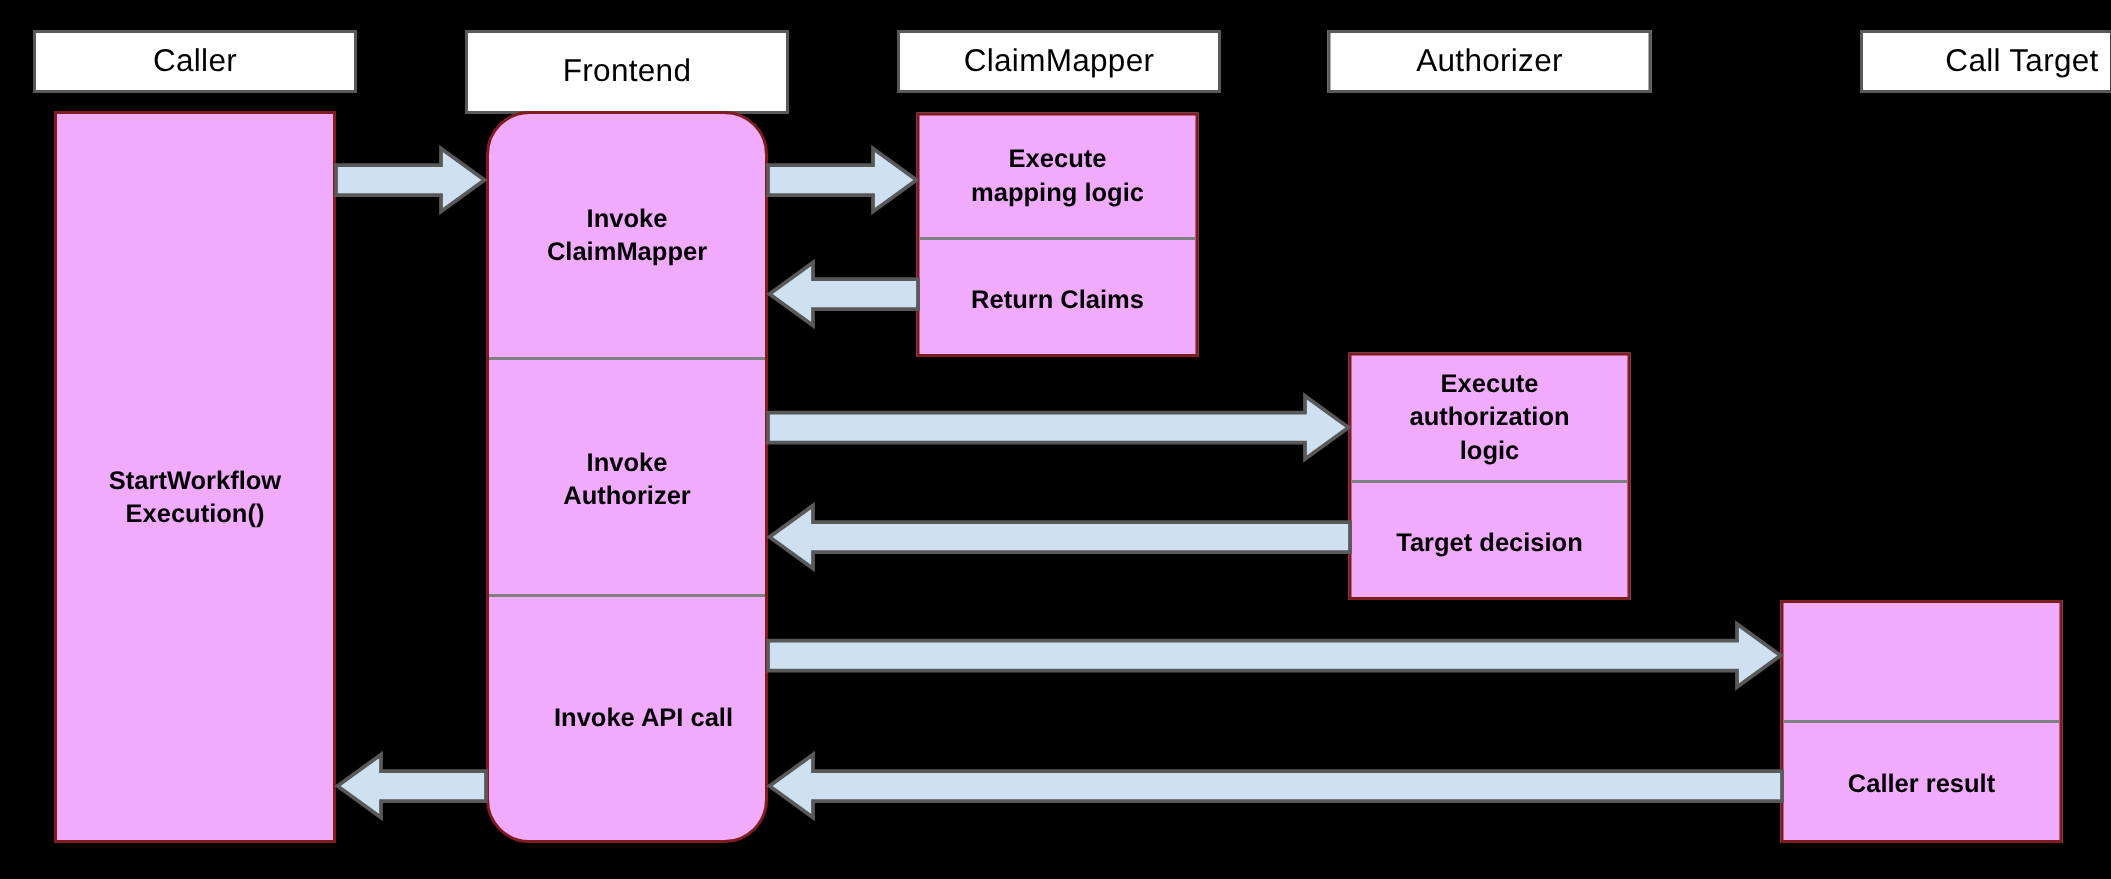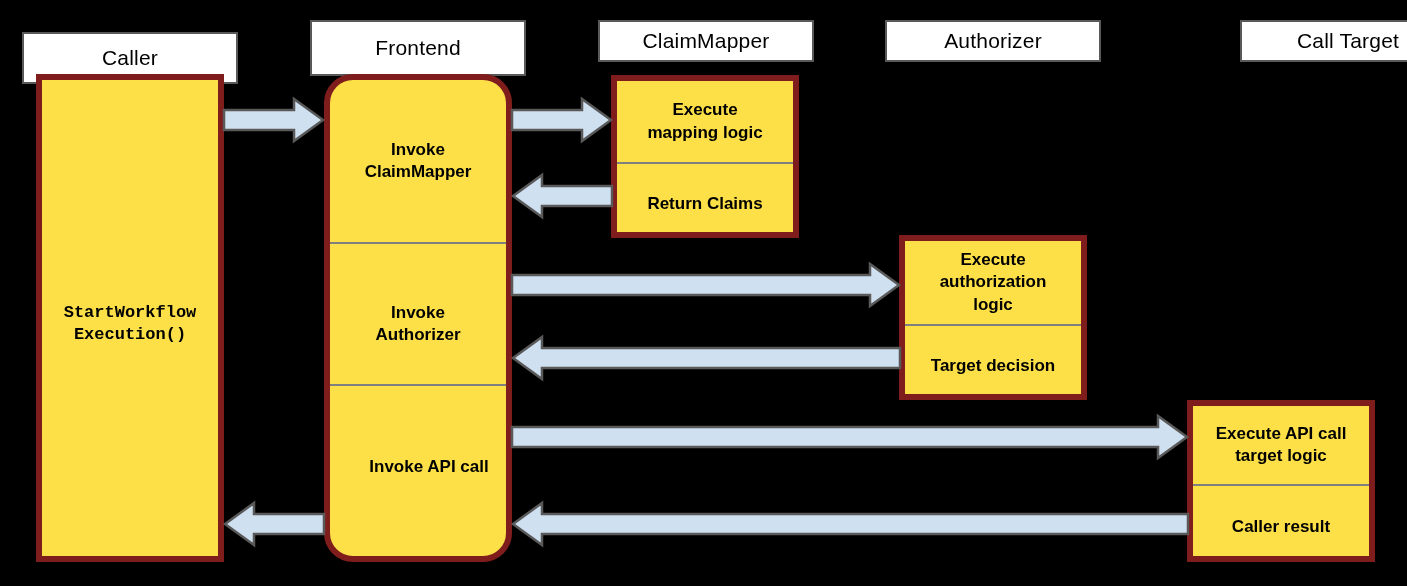--- a/index.html
+++ b/index.html
@@ -23,22 +23,22 @@
     display: flex;
     align-items: center;
     justify-content: center;
     color: #000000;
     font-size: 21px;
     font-weight: 400;
     letter-spacing: 0.2px;
   }
   .lifeline {
     position: absolute;
-    background: #fde047;
-    border: 6px solid #7f1d1d;
+    background: #f0abfc;
+    border: 2px solid #7f1d1d;
     box-sizing: border-box;
   }
   .seg {
     position: absolute;
     left: 0;
     right: 0;
     box-sizing: border-box;
     display: flex;
     align-items: center;
     justify-content: center;
@@ -56,62 +56,61 @@
     position: absolute;
     overflow: visible;
   }
   .arrow svg { display: block; overflow: visible; }
 </style>
 </head>
 <body>
 
 <div id="diagram">
 
-  <div class="header-box" style="left:22px; top:32px; width:216px; height:52px;">
+  <div class="header-box" style="left:22px; top:20px; width:216px; height:42px;">
     <span>Caller</span>
   </div>
 
   <div class="header-box" style="left:310px; top:20px; width:216px; height:56px;">
     <span>Frontend</span>
   </div>
 
   <div class="header-box" style="left:598px; top:20px; width:216px; height:42px;">
     <span>ClaimMapper</span>
   </div>
 
   <div class="header-box" style="left:885px; top:20px; width:216px; height:42px;">
     <span>Authorizer</span>
   </div>
 
   <div class="header-box" style="left:1240px; top:20px; width:216px; height:42px;">
     <span>Call Target</span>
   </div>
 
   <div class="lifeline" style="left:36px; top:74px; width:188px; height:488px;">
-    <div class="seg" style="top:0; height:488px;font-family:Liberation Mono, monospace;">StartWorkflow<br>Execution()</div>
+    <div class="seg" style="top:12px; height:488px;">StartWorkflow<br>Execution()</div>
   </div>
 
   <div class="lifeline" style="left:324px; top:74px; width:188px; height:488px;border-radius:29px;">
     <div class="seg" style="top:0; height:162px;">Invoke<br>ClaimMapper</div>
     <div class="seg divider-top" style="top:162px; height:162px;">Invoke<br>Authorizer</div>
-    <div class="seg divider-top" style="top:304px; height:164px;padding-left:28px;">Invoke API call</div>
+    <div class="seg divider-top" style="top:320px; height:164px;padding-left:28px;">Invoke API call</div>
   </div>
 
   <div class="lifeline" style="left:611px; top:75px; width:188px; height:163px;">
     <div class="seg" style="top:0; height:81px;">Execute<br>mapping logic</div>
     <div class="seg divider-top" style="top:81px; height:82px;text-align:right;">Return Claims</div>
   </div>
 
   <div class="lifeline" style="left:899px; top:235px; width:188px; height:165px;">
     <div class="seg" style="top:0; height:83px;">Execute<br>authorization<br>logic</div>
     <div class="seg divider-top" style="top:83px; height:82px;">Target decision</div>
   </div>
 
   <div class="lifeline" style="left:1187px; top:400px; width:188px; height:162px;">
-    <div class="seg" style="top:0; height:78px;">Execute API call<br>target logic</div>
     <div class="seg divider-top" style="top:78px; height:84px;">Caller result</div>
   </div>
 
   <div class="arrow" style="left:224px; top:96px; width:100px; height:48px;">
     <svg width="100" height="48" viewBox="0 0 100 48">
       <polygon points="0,14 70,14 70,3 99,24 70,45 70,34 0,34" fill="#cfe0f0" stroke="#595959" stroke-width="2.5" stroke-linejoin="miter"></polygon>
     </svg>
   </div>
 
   <div class="arrow" style="left:512px; top:96px; width:100px; height:48px;">

